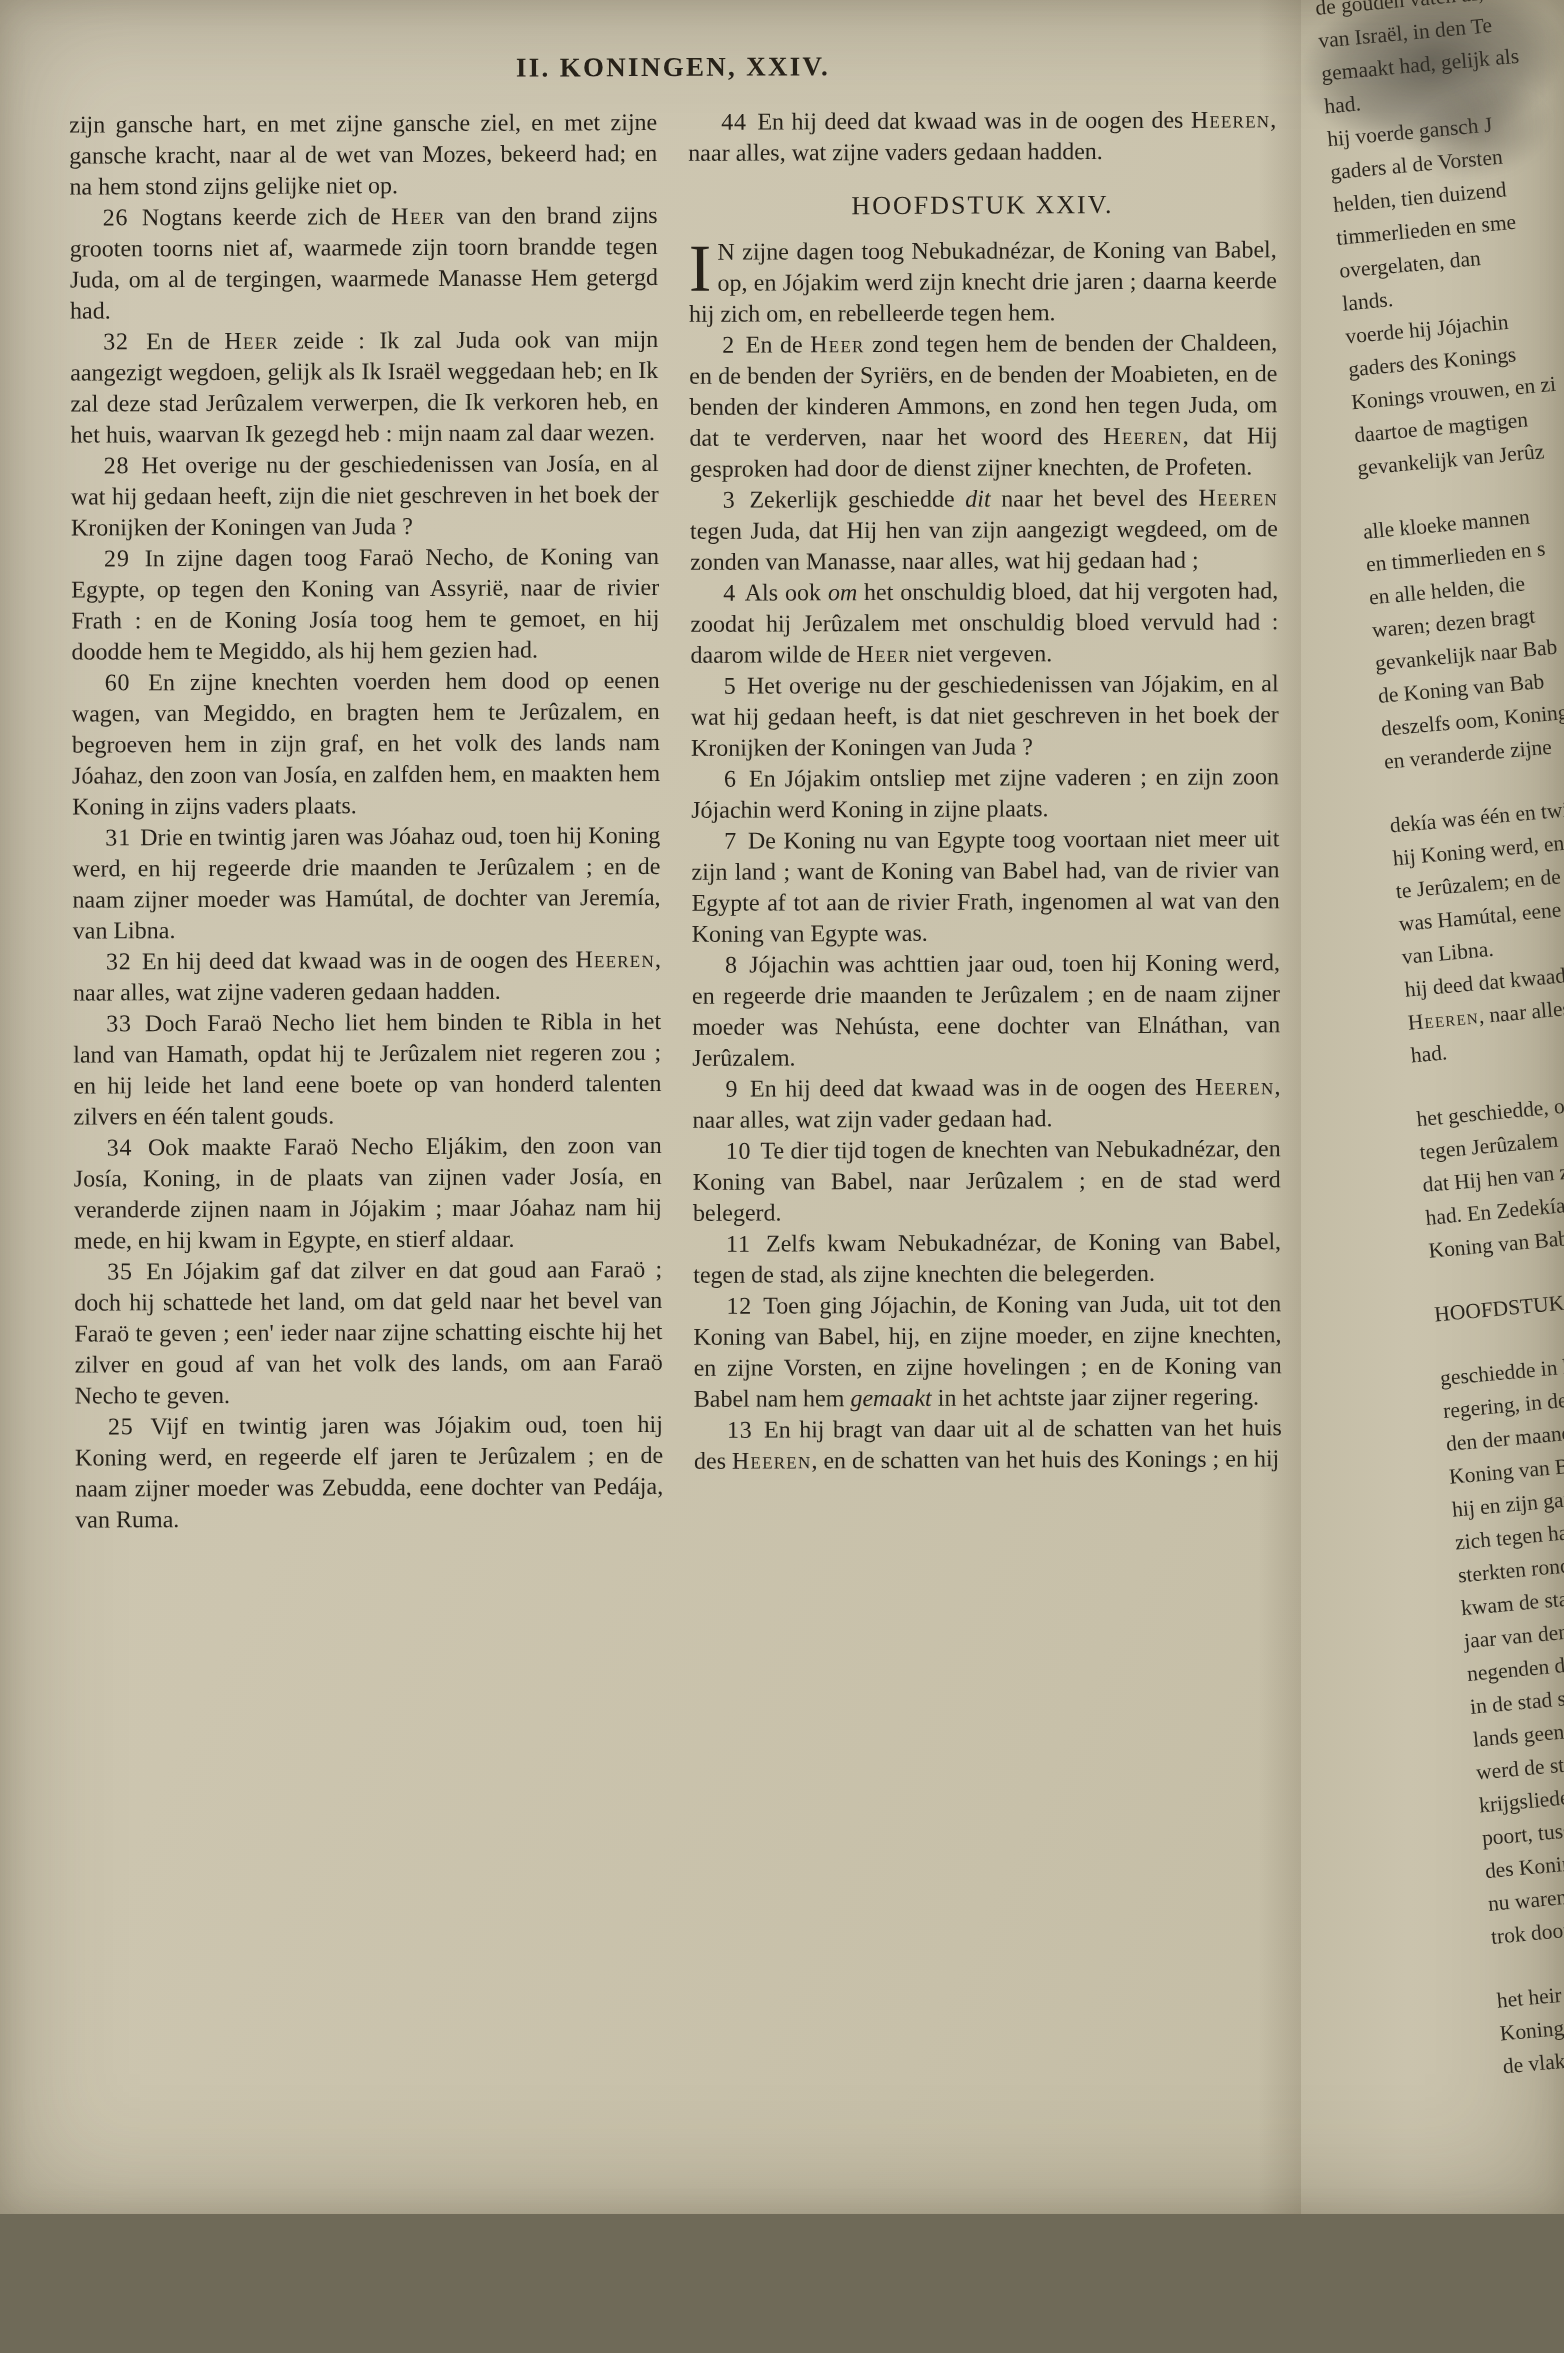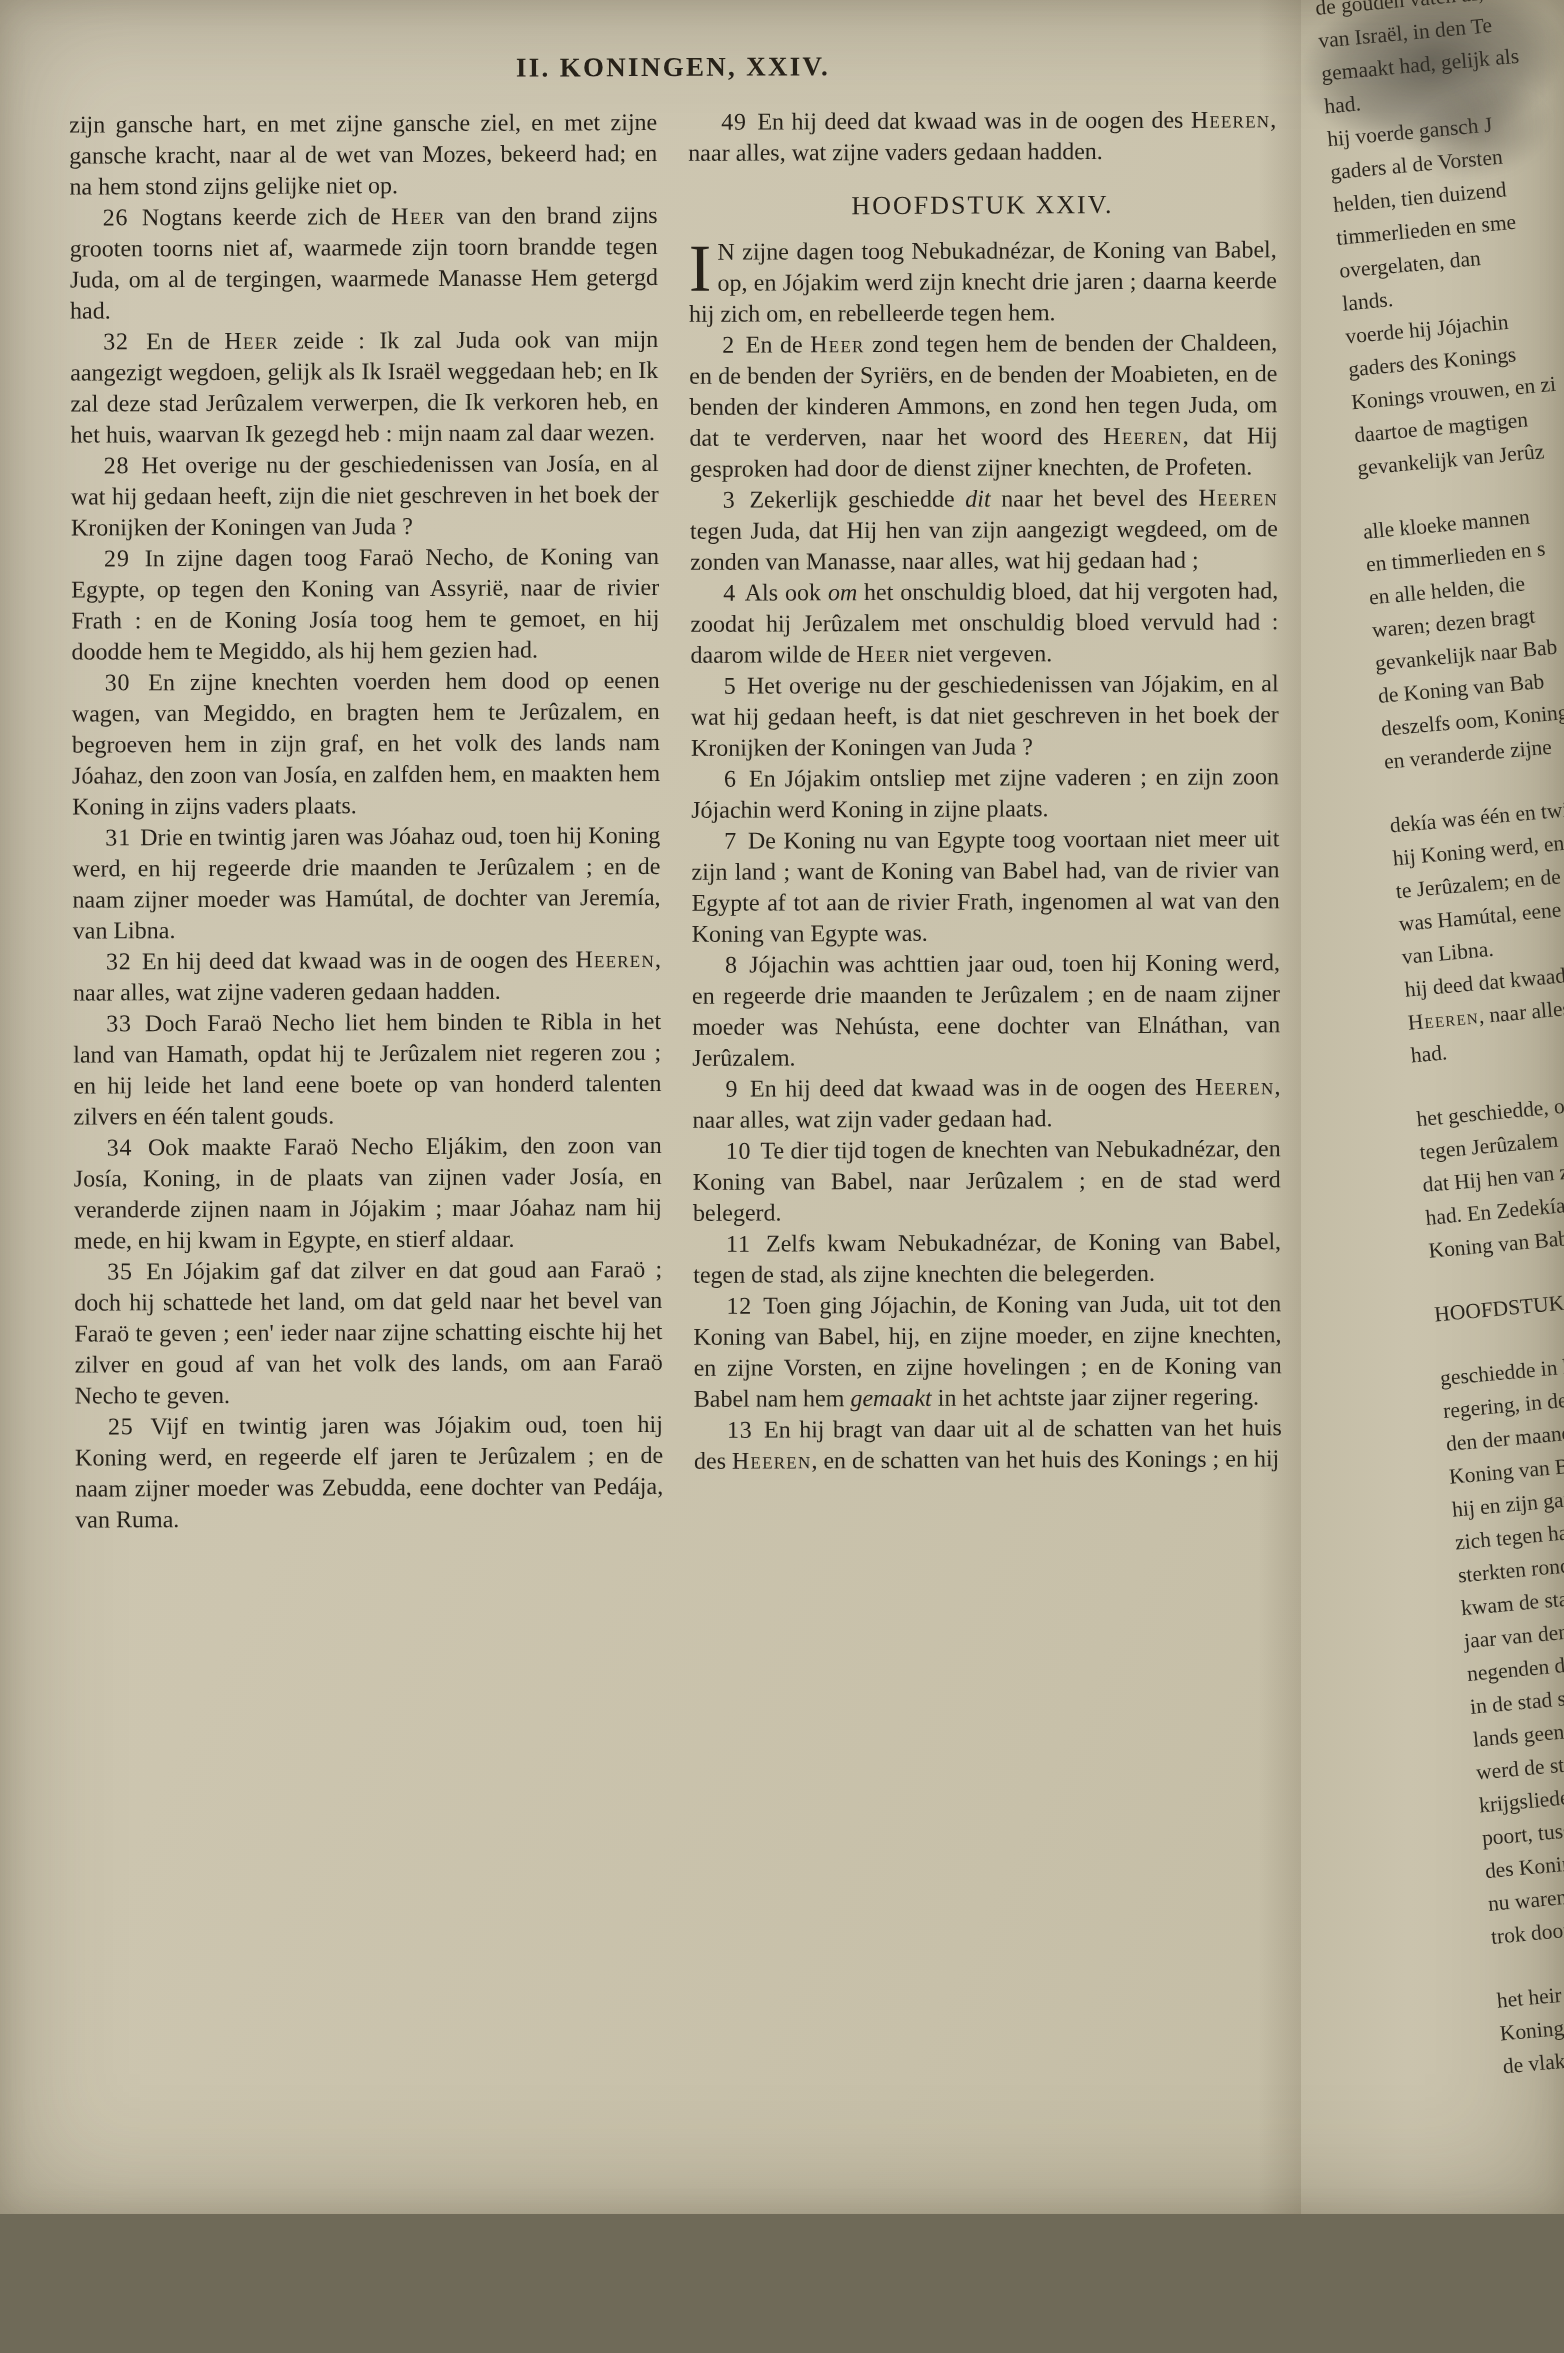--- a/index.html
+++ b/index.html
@@ -47,30 +47,30 @@
 
   <div class="main">
     <div class="running-head">II. KONINGEN, XXIV.</div>
     <div class="columns">
       <div class="col" id="col-left">
           <p class="verse flush">zijn gansche hart, en met zijne gansche ziel, en met zijne gansche kracht, naar al de wet van Mozes, bekeerd had; en na hem stond zijns gelijke niet op.</p>
           <p class="verse"><span class="vnum">26</span> Nogtans keerde zich de <span class="sc">Heer</span> van den brand zijns grooten toorns niet af, waarmede zijn toorn brandde tegen Juda, om al de tergingen, waarmede Manasse Hem getergd had.</p>
           <p class="verse"><span class="vnum">32</span> En de <span class="sc">Heer</span> zeide : Ik zal Juda ook van mijn aangezigt wegdoen, gelijk als Ik Israël weggedaan heb; en Ik zal deze stad Jerûzalem verwerpen, die Ik verkoren heb, en het huis, waarvan Ik gezegd heb : mijn naam zal daar wezen.</p>
           <p class="verse"><span class="vnum">28</span> Het overige nu der geschiedenissen van Josía, en al wat hij gedaan heeft, zijn die niet geschreven in het boek der Kronijken der Koningen van Juda ?</p>
           <p class="verse"><span class="vnum">29</span> In zijne dagen toog Faraö Necho, de Koning van Egypte, op tegen den Koning van Assyrië, naar de rivier Frath : en de Koning Josía toog hem te gemoet, en hij doodde hem te Megiddo, als hij hem gezien had.</p>
-          <p class="verse"><span class="vnum">30</span> En zijne knechten voerden hem dood op eenen wagen, van Megiddo, en bragten hem te Jerûzalem, en begroeven hem in zijn graf, en het volk des lands nam Jóahaz, den zoon van Josía, en zalfden hem, en maakten hem Koning in zijns vaders plaats.</p>
+          <p class="verse"><span class="vnum">60</span> En zijne knechten voerden hem dood op eenen wagen, van Megiddo, en bragten hem te Jerûzalem, en begroeven hem in zijn graf, en het volk des lands nam Jóahaz, den zoon van Josía, en zalfden hem, en maakten hem Koning in zijns vaders plaats.</p>
           <p class="verse"><span class="vnum">31</span> Drie en twintig jaren was Jóahaz oud, toen hij Koning werd, en hij regeerde drie maanden te Jerûzalem ; en de naam zijner moeder was Hamútal, de dochter van Jeremía, van Libna.</p>
           <p class="verse"><span class="vnum">32</span> En hij deed dat kwaad was in de oogen des <span class="sc">Heeren</span>, naar alles, wat zijne vaderen gedaan hadden.</p>
           <p class="verse"><span class="vnum">33</span> Doch Faraö Necho liet hem binden te Ribla in het land van Hamath, opdat hij te Jerûzalem niet regeren zou ; en hij leide het land eene boete op van honderd talenten zilvers en één talent gouds.</p>
           <p class="verse"><span class="vnum">34</span> Ook maakte Faraö Necho Eljákim, den zoon van Josía, Koning, in de plaats van zijnen vader Josía, en veranderde zijnen naam in Jójakim ; maar Jóahaz nam hij mede, en hij kwam in Egypte, en stierf aldaar.</p>
           <p class="verse"><span class="vnum">35</span> En Jójakim gaf dat zilver en dat goud aan Faraö ; doch hij schattede het land, om dat geld naar het bevel van Faraö te geven ; een' ieder naar zijne schatting eischte hij het zilver en goud af van het volk des lands, om aan Faraö Necho te geven.</p>
           <p class="verse"><span class="vnum">25</span> Vijf en twintig jaren was Jójakim oud, toen hij Koning werd, en regeerde elf jaren te Jerûzalem ; en de naam zijner moeder was Zebudda, eene dochter van Pedája, van Ruma.</p>
         </div>
       <div class="col" id="col-right">
-          <p class="verse"><span class="vnum">49</span> En hij deed dat kwaad was in de oogen des <span class="sc">Heeren</span>, naar alles, wat zijne vaders gedaan hadden.</p>
+          <p class="verse"><span class="vnum">44</span> En hij deed dat kwaad was in de oogen des <span class="sc">Heeren</span>, naar alles, wat zijne vaders gedaan hadden.</p>
           <div class="chapter-heading">HOOFDSTUK XXIV.</div>
           <p class="verse flush"><span class="dropcap">I</span>N zijne dagen toog Nebukadnézar, de Koning van Babel, op, en Jójakim werd zijn knecht drie jaren ; daarna keerde hij zich om, en rebelleerde tegen hem.</p>
           <p class="verse"><span class="vnum">2</span> En de <span class="sc">Heer</span> zond tegen hem de benden der Chaldeen, en de benden der Syriërs, en de benden der Moabieten, en de benden der kinderen Ammons, en zond hen tegen Juda, om dat te verderven, naar het woord des <span class="sc">Heeren</span>, dat Hij gesproken had door de dienst zijner knechten, de Profeten.</p>
           <p class="verse"><span class="vnum">3</span> Zekerlijk geschiedde <em>dit</em> naar het bevel des <span class="sc">Heeren</span> tegen Juda, dat Hij hen van zijn aangezigt wegdeed, om de zonden van Manasse, naar alles, wat hij gedaan had ;</p>
           <p class="verse"><span class="vnum">4</span> Als ook <em>om</em> het onschuldig bloed, dat hij vergoten had, zoodat hij Jerûzalem met onschuldig bloed vervuld had : daarom wilde de <span class="sc">Heer</span> niet vergeven.</p>
           <p class="verse"><span class="vnum">5</span> Het overige nu der geschiedenissen van Jójakim, en al wat hij gedaan heeft, is dat niet geschreven in het boek der Kronijken der Koningen van Juda ?</p>
           <p class="verse"><span class="vnum">6</span> En Jójakim ontsliep met zijne vaderen ; en zijn zoon Jójachin werd Koning in zijne plaats.</p>
           <p class="verse"><span class="vnum">7</span> De Koning nu van Egypte toog voortaan niet meer uit zijn land ; want de Koning van Babel had, van de rivier van Egypte af tot aan de rivier Frath, ingenomen al wat van den Koning van Egypte was.</p>
           <p class="verse"><span class="vnum">8</span> Jójachin was achttien jaar oud, toen hij Koning werd, en regeerde drie maanden te Jerûzalem ; en de naam zijner moeder was Nehústa, eene dochter van Elnáthan, van Jerûzalem.</p>
           <p class="verse"><span class="vnum">9</span> En hij deed dat kwaad was in de oogen des <span class="sc">Heeren</span>, naar alles, wat zijn vader gedaan had.</p>

